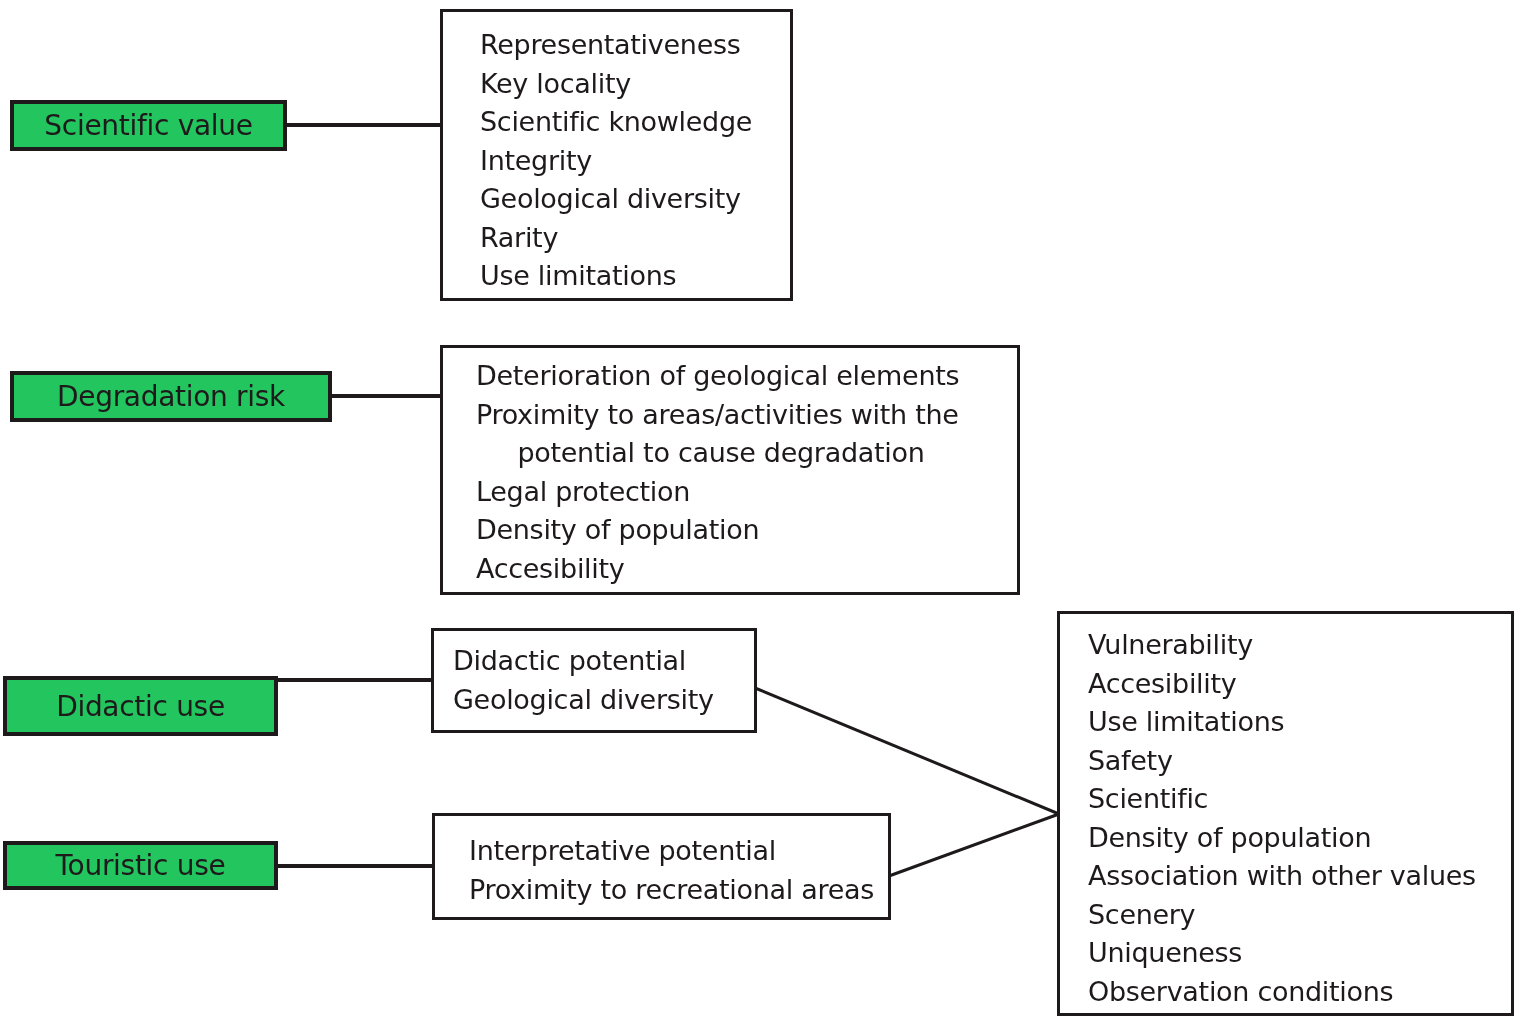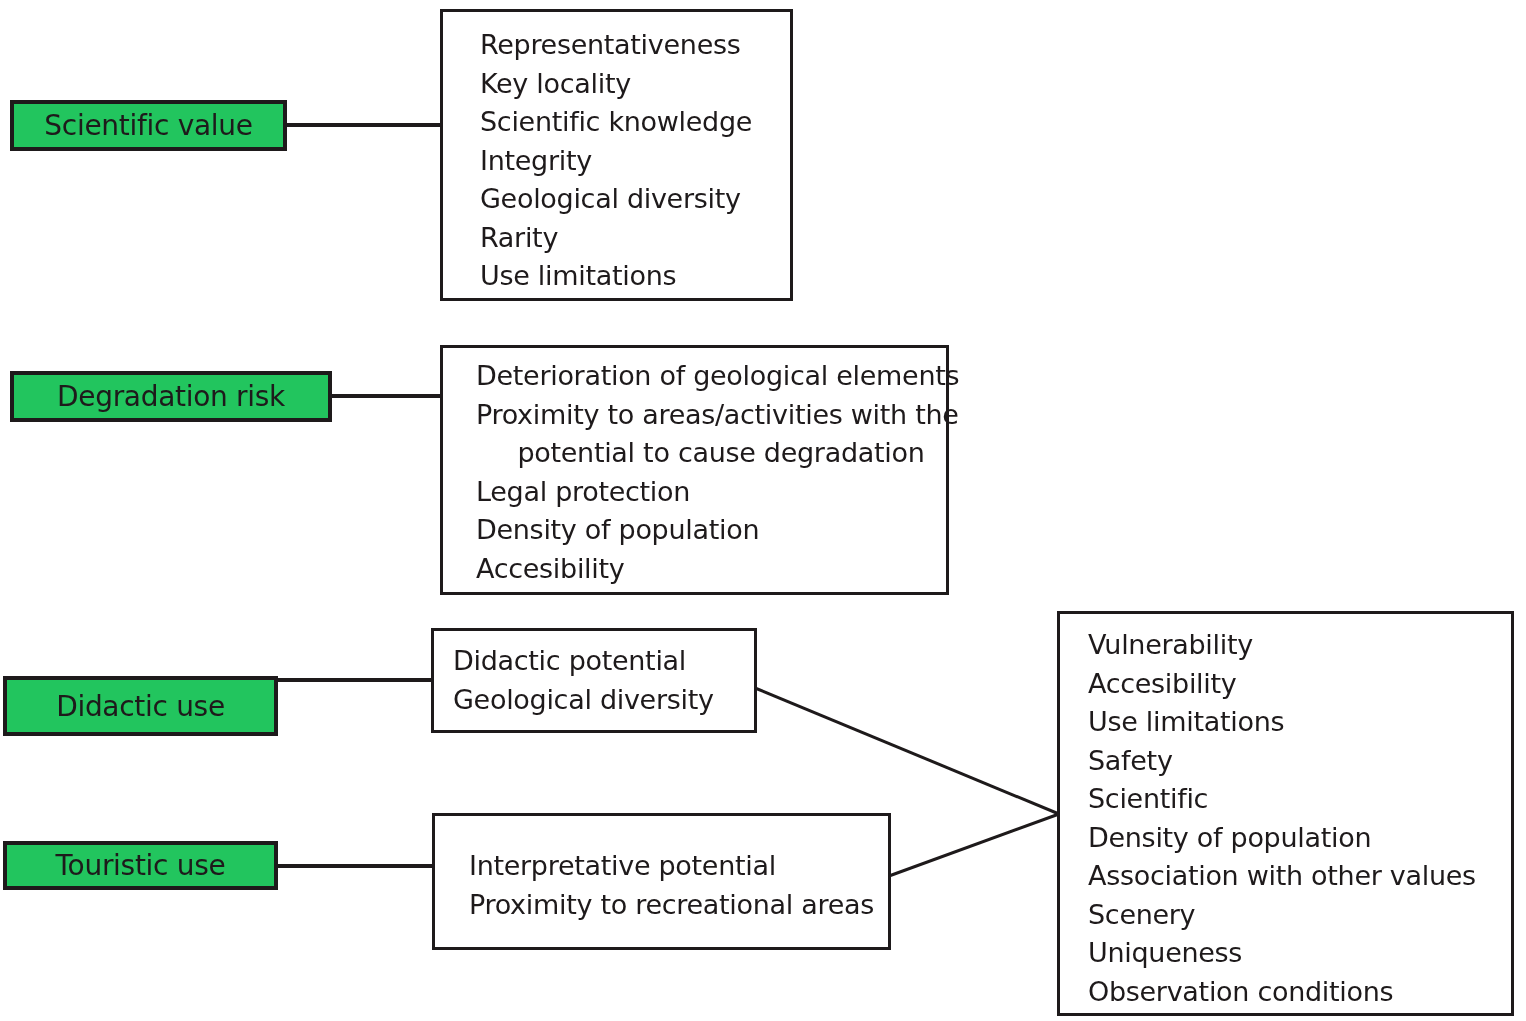--- a/index.html
+++ b/index.html
@@ -78,41 +78,41 @@
       <div class="criteria-line">Scientific knowledge</div>
       <div class="criteria-line">Integrity</div>
       <div class="criteria-line">Geological diversity</div>
       <div class="criteria-line">Rarity</div>
       <div class="criteria-line">Use limitations</div>
     </div>
 
   <div class="label-box" style="left:10px; top:371px; width:322px; height:51px;">
     <span>Degradation risk</span>
   </div>
-  <div class="criteria-box" style="left:440px; top:345px; width:509px; height:250px; padding:9px 6px 0 33px;">
+  <div class="criteria-box" style="left:440px; top:345px; width:580px; height:250px; padding:9px 6px 0 33px;">
       <div class="criteria-line">Deterioration of geological elements</div>
       <div class="criteria-line">Proximity to areas/activities with the</div>
       <div class="criteria-line">     potential to cause degradation</div>
       <div class="criteria-line">Legal protection</div>
       <div class="criteria-line">Density of population</div>
       <div class="criteria-line">Accesibility</div>
     </div>
 
   <div class="label-box" style="left:3px; top:676px; width:275px; height:60px;">
     <span>Didactic use</span>
   </div>
   <div class="criteria-box v-center" style="left:431px; top:628px; width:326px; height:105px; padding:0 6px 0 19px;">
       <div class="criteria-line">Didactic potential</div>
       <div class="criteria-line">Geological diversity</div>
     </div>
 
   <div class="label-box" style="left:3px; top:841px; width:275px; height:49px;">
     <span>Touristic use</span>
   </div>
-  <div class="criteria-box v-center" style="left:432px; top:813px; width:459px; height:137px; padding:8px 6px 0 34px;">
+  <div class="criteria-box v-center" style="left:432px; top:813px; width:459px; height:107px; padding:8px 6px 0 34px;">
       <div class="criteria-line">Interpretative potential</div>
       <div class="criteria-line">Proximity to recreational areas</div>
     </div>
 
   <div class="criteria-box" style="left:1057px; top:611px; width:457px; height:405px; padding:12px 6px 0 28px;">
       <div class="criteria-line">Vulnerability</div>
       <div class="criteria-line">Accesibility</div>
       <div class="criteria-line">Use limitations</div>
       <div class="criteria-line">Safety</div>
       <div class="criteria-line">Scientific</div>

